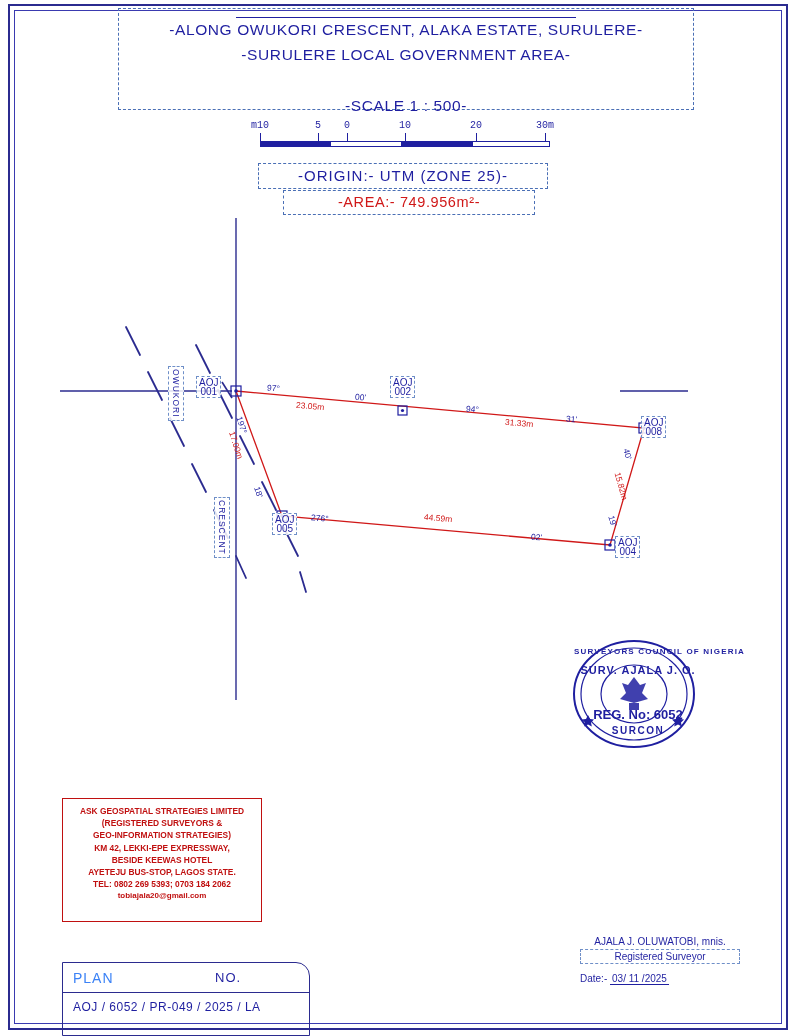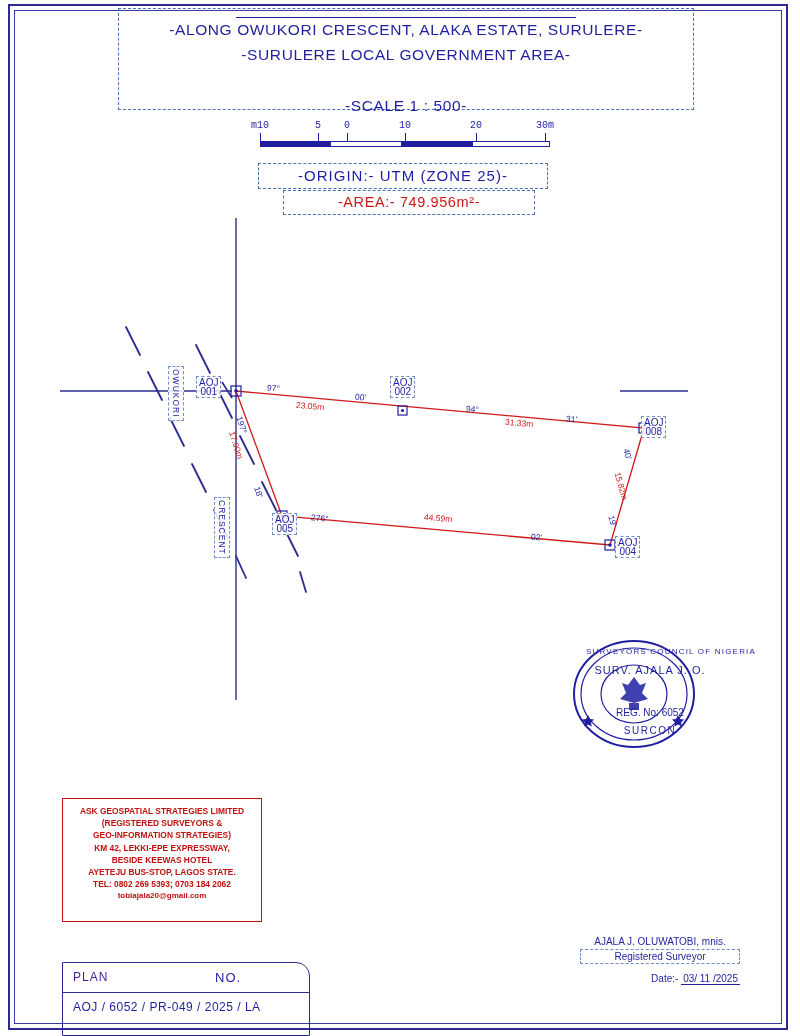--- a/index.html
+++ b/index.html
@@ -200,29 +200,29 @@
   
   .seal {
     position: absolute;
     left: 570px;
     top: 637px;
     width: 128px;
     height: 115px;
   }
   .seal-txt {
     position: absolute;
-    left: 16px; width: 100%;
-    text-align: center;
-    color: #1f1fa0;
-    font-weight: normal;
+    left: 4px; width: 100%;
+    text-align: center;
+    color: #1f1fa0;
+    font-weight: bold;
     white-space: nowrap;
   }
   .seal-top { top: 10px; font-size: 8px; letter-spacing: 1.2px; }
   .seal-mid { top: 27px; font-size: 11px; letter-spacing: 1px; }
-  .seal-reg { top: 70px; font-size: 10px; }
+  .seal-reg { top: 70px; font-size: 13px; }
   .seal-bot { top: 88px; font-size: 10px; letter-spacing: 1.5px; }
 
   
   .company-box {
     position: absolute;
     left: 62px;
     top: 798px;
     width: 200px;
     height: 124px;
     border: 1px solid #c01010;
@@ -258,21 +258,21 @@
     font-size: 10px;
     text-align: center;
     border: 1px dashed #6f8fc8;
     padding: 1px 0;
     white-space: nowrap;
   }
   .surveyor-date {
     margin-top: 9px;
     color: #1f1fa0;
     font-size: 10px;
-    text-align: right;
+    text-align: left;
     white-space: nowrap;
   }
   .surveyor-date .u {
     border-bottom: 1px solid #1f1fa0;
     padding: 0 2px;
   }
 
   
   .plan-box {
     position: absolute;
@@ -286,22 +286,22 @@
   }
   .plan-box .hrule {
     position: absolute;
     left: 0; top: 29px;
     width: 100%;
     border-top: 1px solid #2b2b8f;
   }
   .plan-label {
     position: absolute;
     left: 10px; top: 7px;
-    color: #4c1d95;
-    font-size: 12px;
+    color: #3b82f6;
+    font-size: 14px;
     letter-spacing: 1px;
   }
   .no-label {
     position: absolute;
     left: 152px; top: 7px;
     color: #1f1fa0;
     font-size: 13px;
     letter-spacing: 1px;
   }
   .plan-number {

